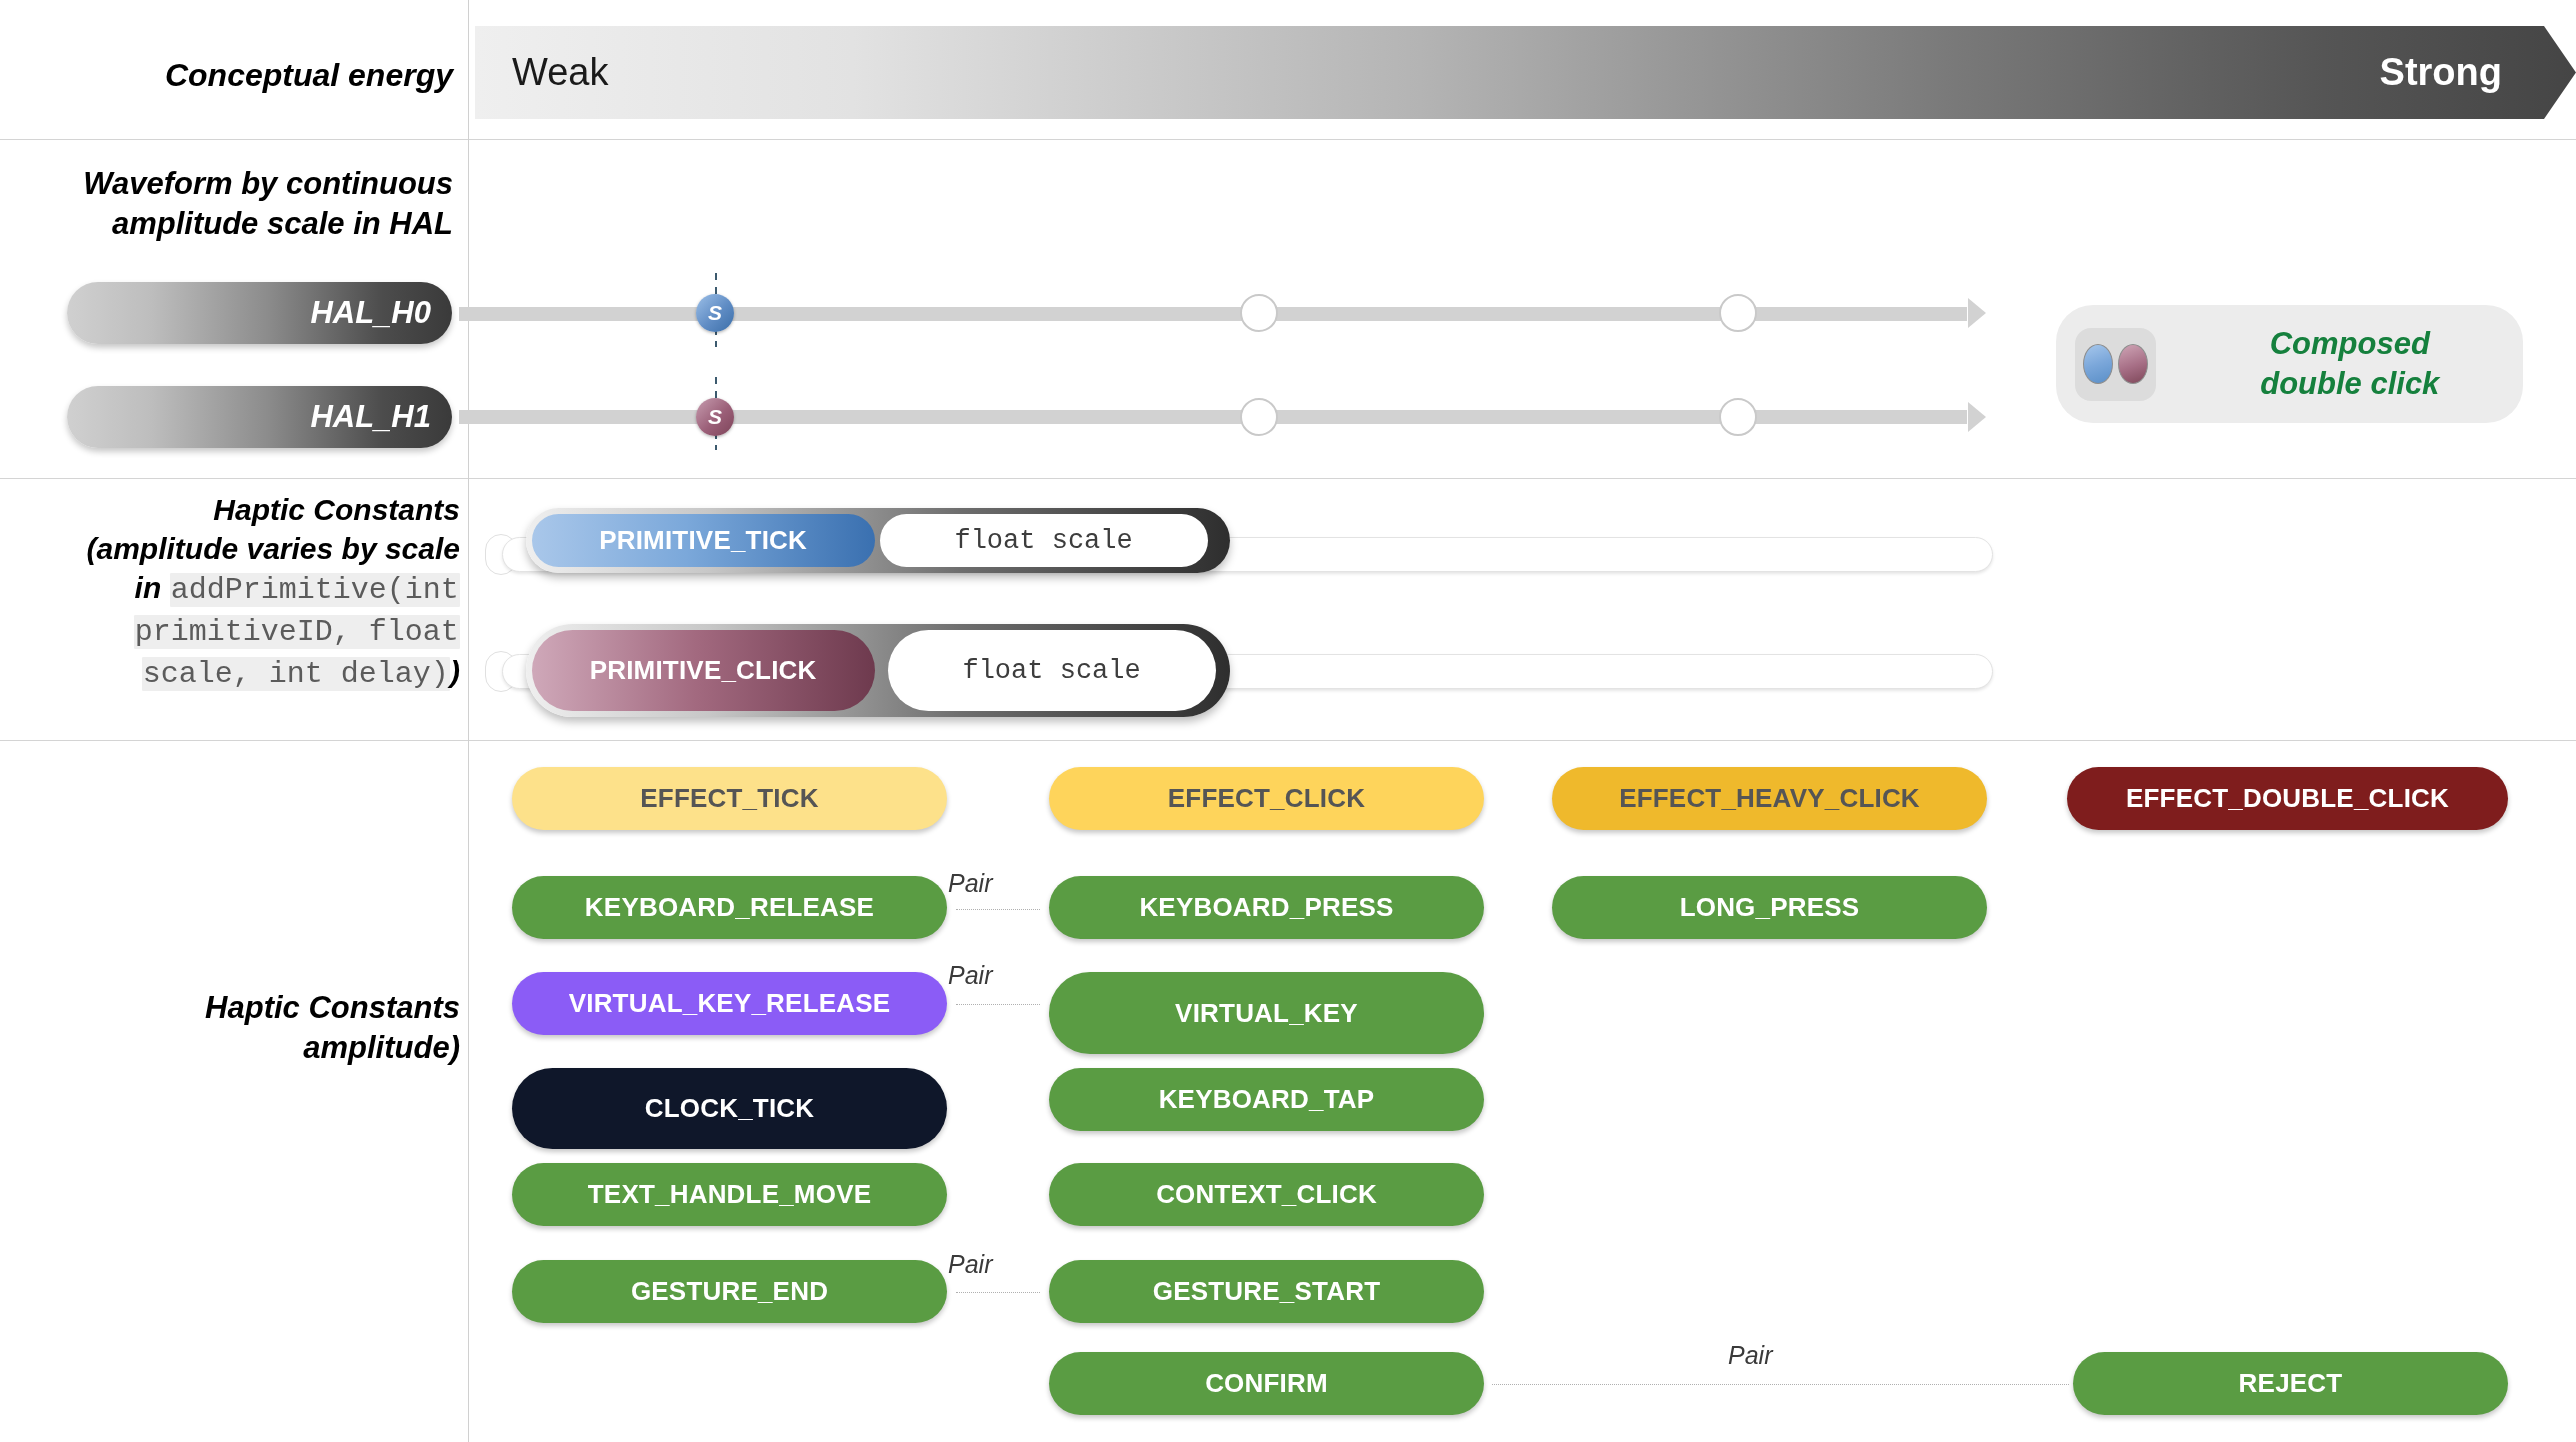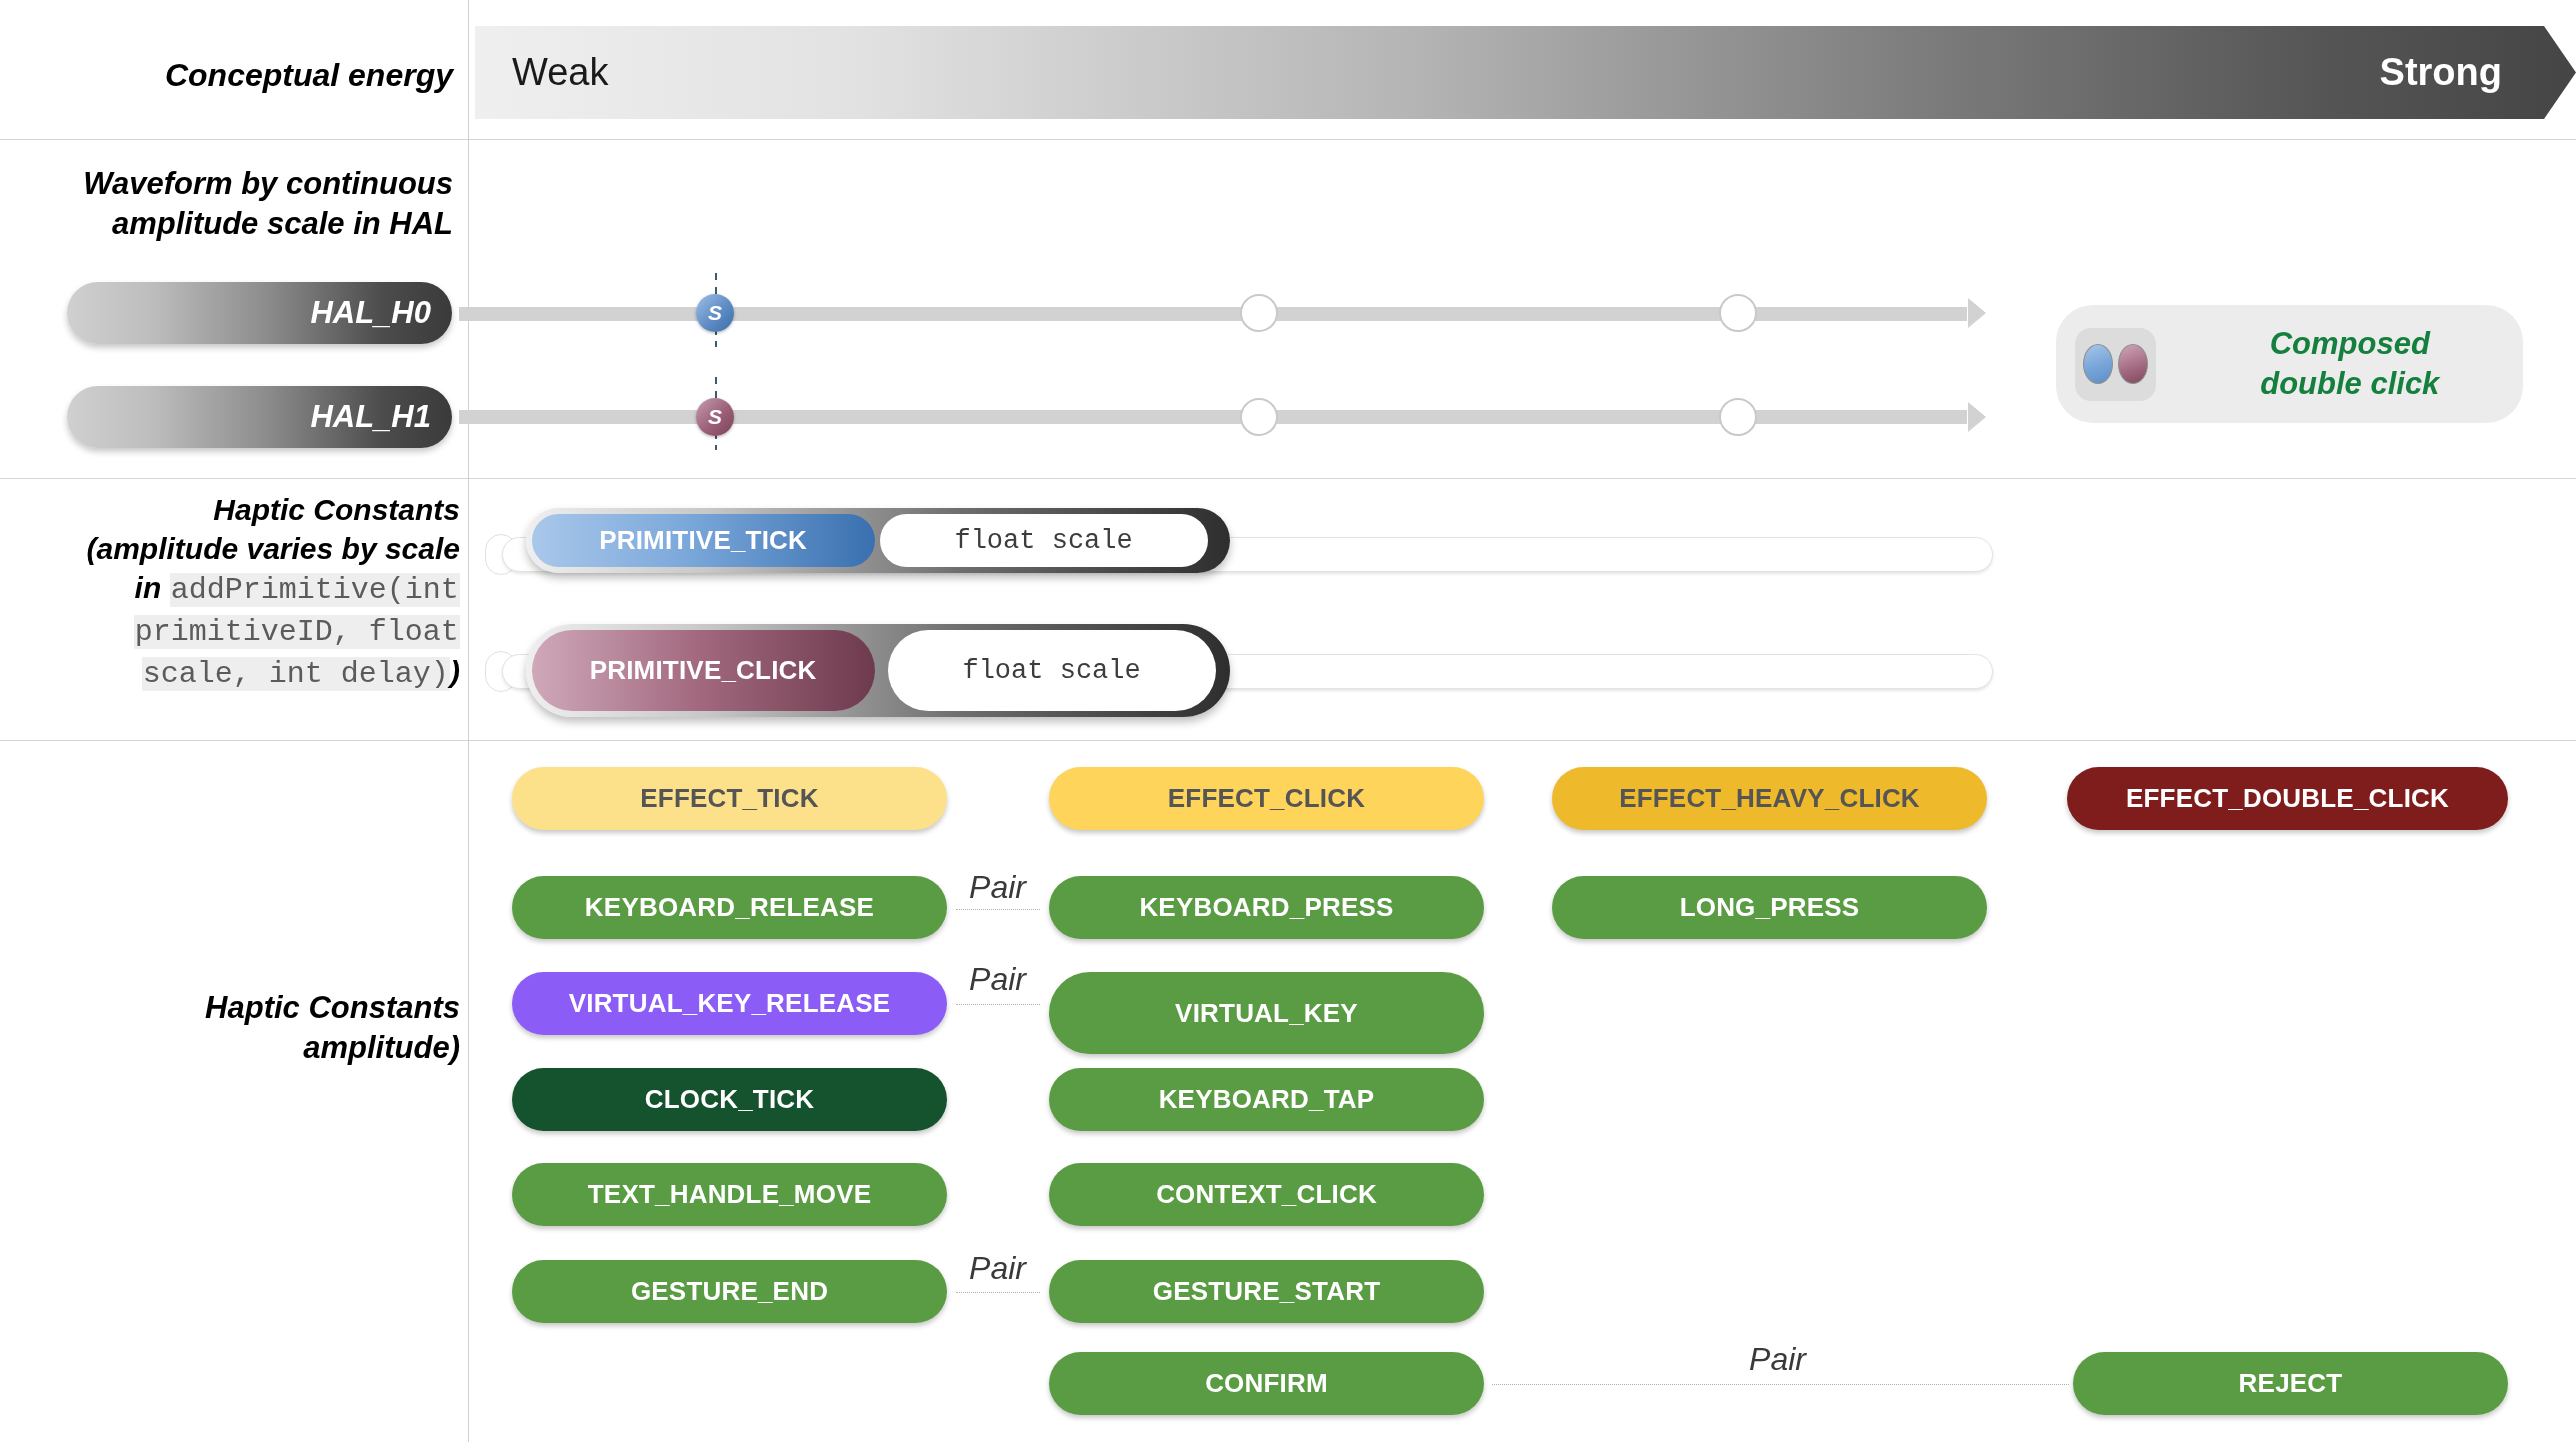--- a/index.html
+++ b/index.html
@@ -139,22 +139,22 @@
 
   
   .cpill{
     position:absolute;border-radius:620px;
     display:flex;align-items:center;justify-content:center;
     box-shadow:0 3.1px 5.6px rgba(0,0,0,.22);
     font-weight:bold;font-size:26px;letter-spacing:0.2px;box-sizing:border-box;
     font-family:"Liberation Sans",sans-serif;
   }
   .pairlabel{
-    position:absolute;font-style:italic;font-size:32px;color:#3a3a3a;
-    text-align:center;font-family:"Liberation Sans",sans-serif;
+    position:absolute;font-style:italic;font-size:25px;color:#3a3a3a;
+    font-family:"Liberation Sans",sans-serif;
   }
   .pairline{position:absolute;height:0;border-top:1.9px dotted #b0b0b0;}
 </style>
 </head>
 <body>
 
 <div class="hrule" style="top:139px"></div>
 <div class="hrule" style="top:478px"></div>
 <div class="hrule" style="top:740px"></div>
 <div class="vrule" style="left:468px"></div>
@@ -260,21 +260,21 @@
 
 <div class="cpill green-pill" style="left: 512px; top: 972px; width: 435px; height: 63px; background: #8b5cf6; color: rgb(255, 255, 255);">
   <span>VIRTUAL_KEY_RELEASE</span>
 </div>
 <div class="cpill green-pill" style="left: 1049px; top: 972px; width: 435px; height: 82px; background: rgb(90, 156, 67); color: rgb(255, 255, 255);">
   <span>VIRTUAL_KEY</span>
 </div>
 <div class="pairline" style="left:956px;top:1004px;width:84px;"></div>
 <div class="pairlabel" style="left:948px;top:961px;width:99px;">Pair</div>
 
-<div class="cpill green-pill" style="left: 512px; top: 1068px; width: 435px; height: 63px; background: #14532d; color: rgb(255, 255, 255);">
+<div class="cpill green-pill" style="left: 512px; top: 1068px; width: 435px; height: 81px; background: #0f172a; color: rgb(255, 255, 255);">
   <span>CLOCK_TICK</span>
 </div>
 <div class="cpill green-pill" style="left: 1049px; top: 1068px; width: 435px; height: 63px; background: rgb(90, 156, 67); color: rgb(255, 255, 255);">
   <span>KEYBOARD_TAP</span>
 </div>
 
 <div class="cpill green-pill" style="left: 512px; top: 1163px; width: 435px; height: 63px; background: rgb(90, 156, 67); color: rgb(255, 255, 255);">
   <span>TEXT_HANDLE_MOVE</span>
 </div>
 <div class="cpill green-pill" style="left: 1049px; top: 1163px; width: 435px; height: 63px; background: rgb(90, 156, 67); color: rgb(255, 255, 255);">

